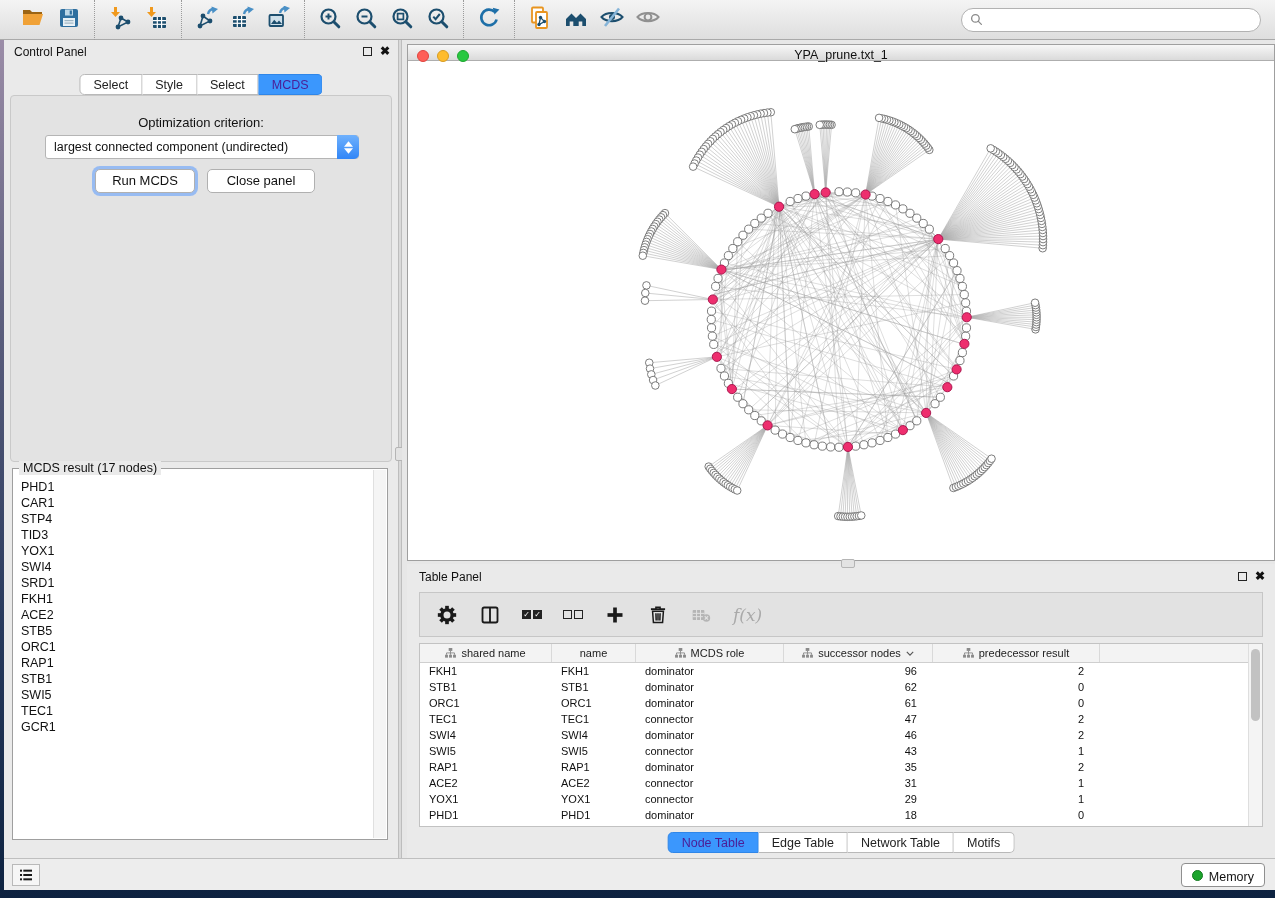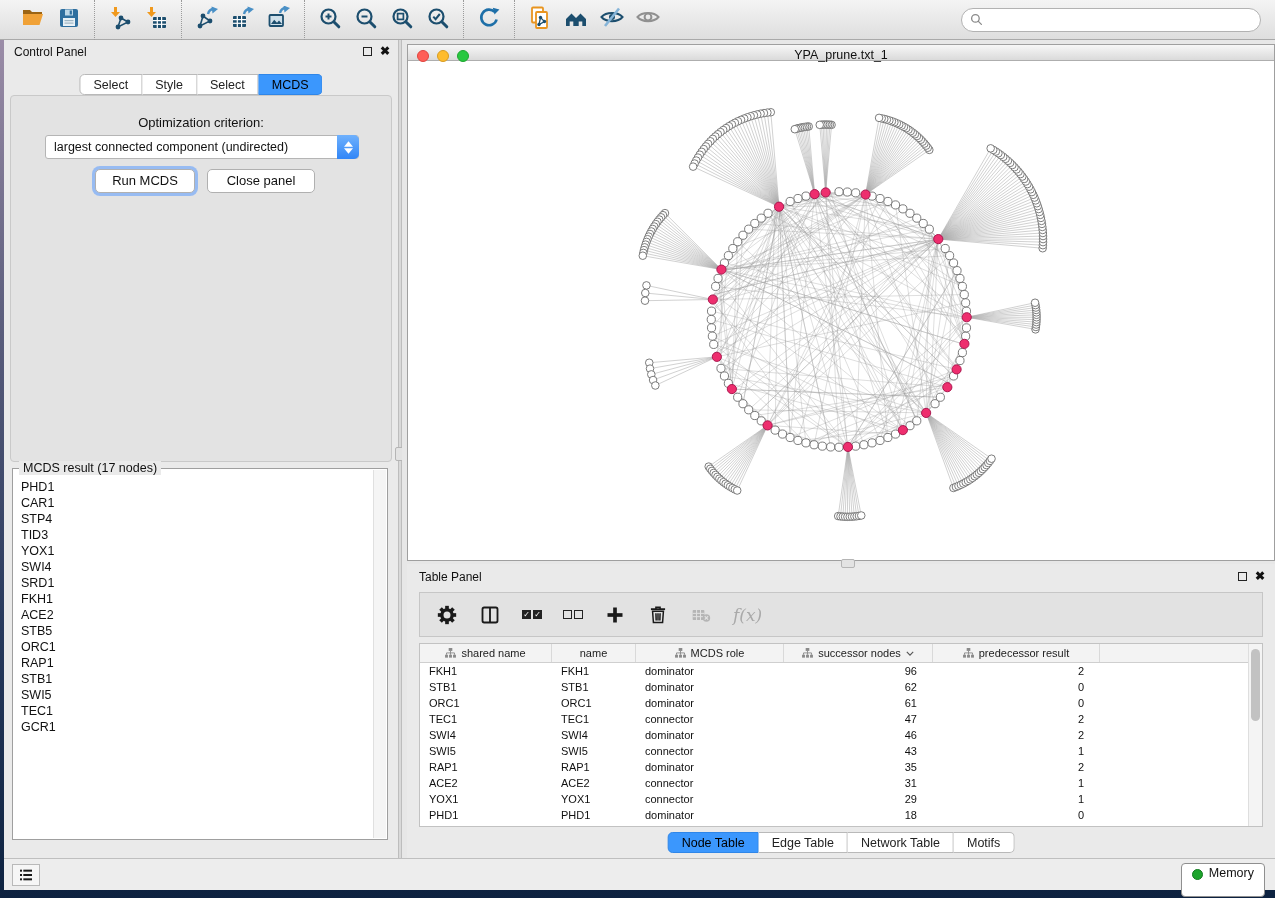--- a/index.html
+++ b/index.html
@@ -37,21 +37,21 @@
   .panel-title { position:absolute; left:10px; top:5px; font-size:12px; color:#111; }
   .win-float { position:absolute; top:7px; width:9px; height:9px; border:1.5px solid #222; cursor:default; }
   .win-close { position:absolute; top:4px; font-size:12px; font-weight:bold; color:#111; cursor:default; }
   .cp-float { right:26px; } .cp-close { right:8px; }
 
   .seg-tabs { position:absolute; display:flex; }
   .seg-tab { height:21px; line-height:21px; padding:0 13px; background:#fff; border:1px solid #b9b9b9;
     border-left:none; font-size:12.5px; color:#222; text-align:center; cursor:default; }
   .seg-tab:first-child { border-left:1px solid #b9b9b9; border-radius:5px 0 0 5px; }
   .seg-tab:last-child { border-radius:0 5px 5px 0; }
-  .seg-tab.active { background:#3b97fd; border-color:#2f86e8; color:#000000; }
+  .seg-tab.active { background:#3b97fd; border-color:#2f86e8; color:#4c1d95; }
   #cp-tabs { left:50%; transform:translateX(-50%); top:34px; }
 
   .cp-inner { position:absolute; left:6px; right:6px; top:55px; height:367px; background:#e3e3e3;
     border:1px solid #c9c9c9; border-radius:4px; }
   .opt-label { position:absolute; left:0; right:0; top:19px; text-align:center; font-size:13px; color:#111; }
   .dropdown { position:absolute; left:34px; width:314px; top:39px; height:24px; background:#fff;
     border:1px solid #b5b5b5; border-radius:3px; display:flex; align-items:center; cursor:default; }
   .dropdown .dd-text { flex:1; padding:0 8px; font-size:12.5px; color:#111; white-space:nowrap; overflow:hidden; }
   .dd-stepper { width:22px; height:24px; margin:-1px -1px -1px 0; border-radius:0 5px 5px 0;
     background:linear-gradient(180deg,#6fb1fd,#3186f7); display:flex; flex-direction:column;
@@ -105,21 +105,21 @@
   .td { font-size:11px; line-height:16px; padding:0 6px 0 9px; white-space:nowrap; overflow:hidden; color:#111; }
   .td.num { text-align:right; padding-right:16px; }
   .tbl-scroll { position:absolute; top:0; bottom:0; right:0; width:14px; background:#f4f4f4; border-left:1px solid #dedede; }
   .tbl-thumb { position:absolute; top:5px; left:2px; width:9px; height:72px; background:#c2c2c2; border-radius:5px; }
   #table-tabs { left:50%; transform:translateX(-50%); top:268px; }
 
   
   .list-btn { position:absolute; left:8px; top:5px; width:28px; height:22px; background:#f6f6f6;
     border:1px solid #b9b9b9; display:flex; align-items:center; justify-content:center; }
   .memory-btn { position:absolute; right:10px; top:4px; height:24px; background:#fff; border:1px solid #8f8f8f;
-    border-radius:4px; display:flex; align-items:flex-end; gap:6px; padding:16px 10px; font-size:12.5px; color:#111; }
+    border-radius:4px; display:flex; align-items:flex-start; gap:6px; padding:6px 10px; font-size:12.5px; color:#111; }
   .mem-dot { width:11px; height:11px; border-radius:50%; background:#1ca42c; border:1px solid #137a1f; }
 </style>
 </head>
 <body>
 
 <div class="toolbar">
   <div class="tb-group">
     <div class="tb-btn">
         <span><svg viewBox="0 0 24 24">
             <path d="M2 4h7l2 2h10v4H2z" fill="#9c6413"></path>

